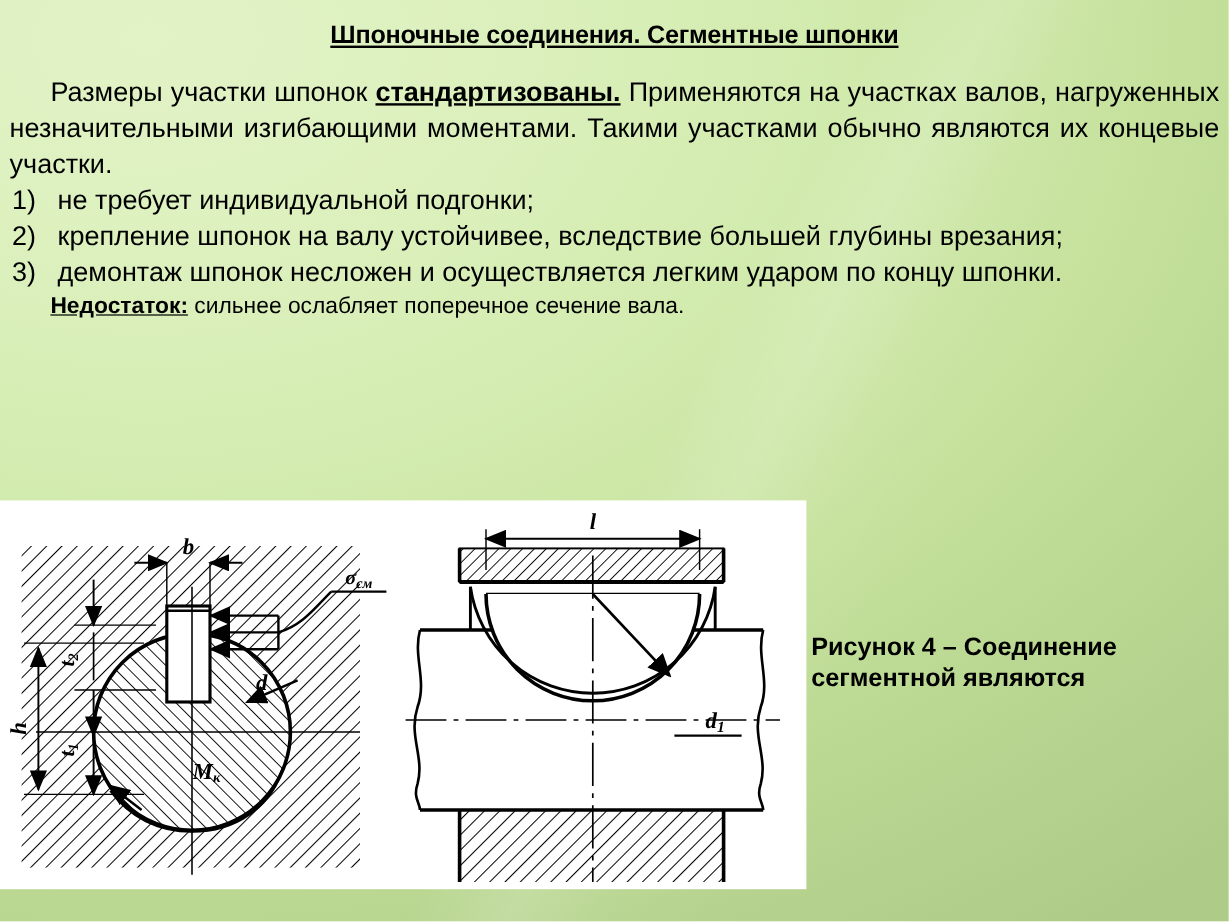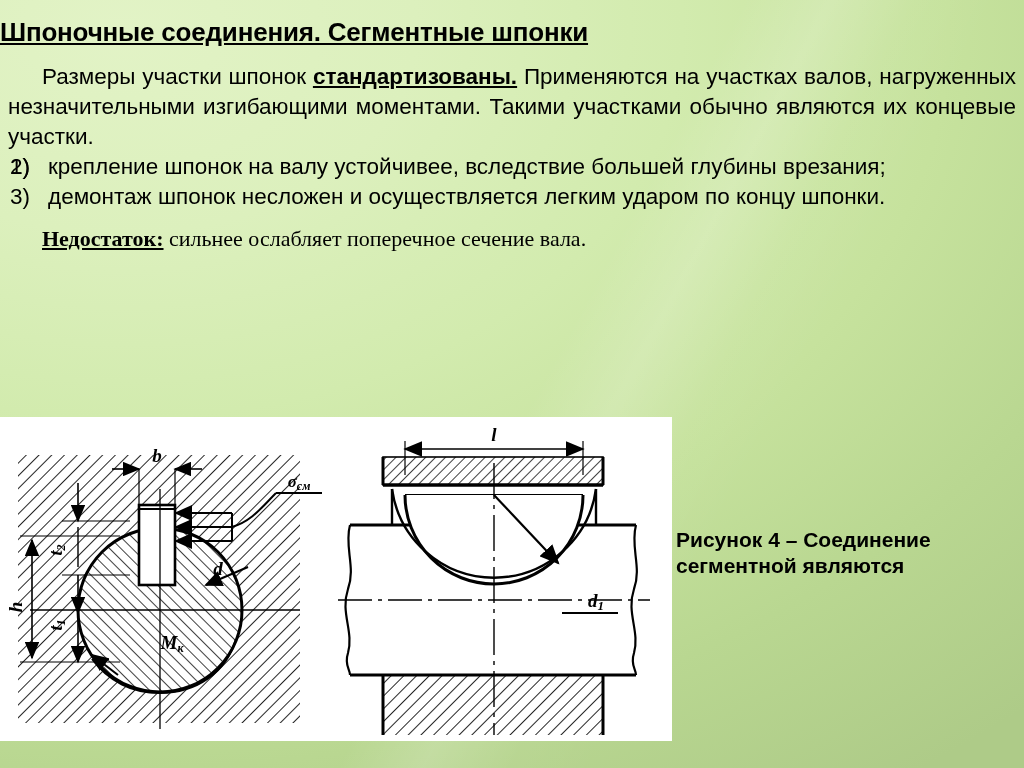--- a/index.html
+++ b/index.html
@@ -43,21 +43,22 @@
         rgba(255,255,255,0.00) 70%);
     pointer-events: none;
   }
 
   
   .title {
     position: absolute;
     left: 0;
     top: 18px;
     width: 1024px;
-    font-size: 26px;
+    text-align: center;
+    font-size: 21px;
     font-weight: bold;
     letter-spacing: -0.2px;
     text-decoration: underline;
     text-underline-offset: 2px;
     line-height: 1.12;
     white-space: nowrap;
     z-index: 3;
   }
 
   
@@ -103,24 +104,23 @@
   }
   ol.adv li .num {
     position: absolute;
     left: 2px;
     top: 0;
     width: 34px;
     text-align: left;
   }
 
   .drawback {
-    margin: 12px 0 0 34px;
-    font-size: 22px;
+    margin: 1px 0 0 34px;
+    font-size: 19px;
     line-height: 1.33;
-    font-family: Liberation Serif, serif;
   }
   .drawback .lead {
     font-weight: bold;
     text-decoration: underline;
   }
 
   
   .figure-panel {
     position: absolute;
     left: 0;
@@ -155,20 +155,21 @@
   <div class="title">Шпоночные соединения. Сегментные шпонки</div>
 
   <div class="body-text">
 
     <p class="para"><span>Размеры участки шпонок </span><span class="b-underline">стандартизованы.</span><span> Применяются на участках валов, нагруженных незначительными изгибающими моментами. Такими участками обычно являются их концевые участки.</span></p>
 
 
     <ol class="adv">
       <li>
         <span class="num">1)</span>
+        <span>не требует индивидуальной подгонки;</span>
       </li>
       <li>
         <span class="num">2)</span>
         <span>крепление шпонок на валу устойчивее, вследствие большей глубины врезания;</span>
       </li>
       <li>
         <span class="num">3)</span>
         <span>демонтаж шпонок несложен и осуществляется легким ударом по концу шпонки.</span>
       </li>
     </ol>

